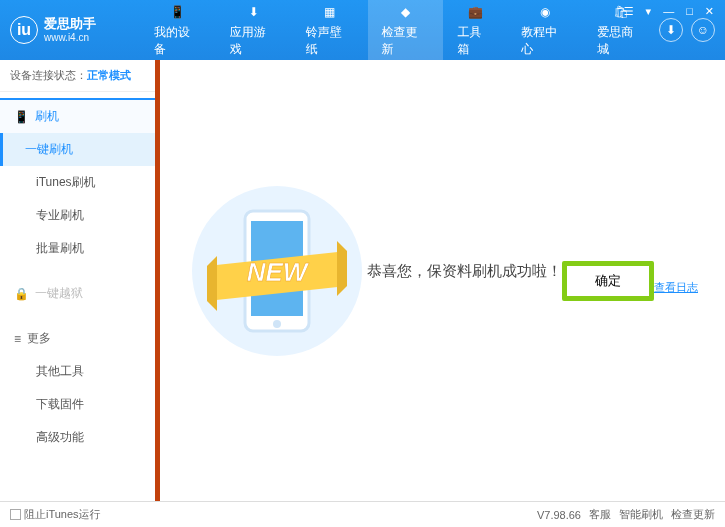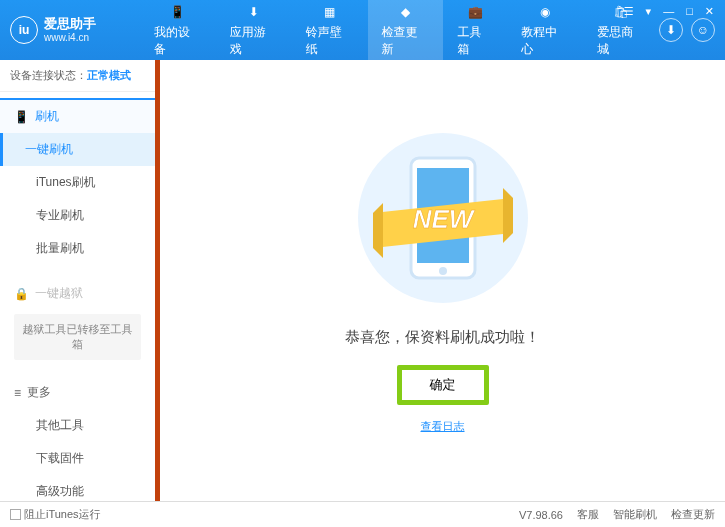--- a/index.html
+++ b/index.html
@@ -1,19 +1,19 @@
 <!DOCTYPE html>
 <html><head>
 <meta charset="utf-8">
 <style>
 *{margin:0;padding:0;box-sizing:border-box;font-family:"Microsoft YaHei",Arial,sans-serif}
 body{width:725px;height:527px;background:#fff;overflow:hidden;font-size:12px;color:#333}
 .header{background:#1e90ff;background:linear-gradient(to bottom,#2196f3,#1e88e5);height:60px;display:flex;align-items:center;padding:0 10px;color:#fff}
 .logo-area{display:flex;align-items:center;width:130px}
-.logo-icon{width:28px;height:28px;border:1.5px solid #fff;border-radius:50%;display:flex;align-items:center;justify-content:center;font-size:12px;font-weight:bold;margin-right:6px}
+.logo-icon{width:28px;height:28px;border:1.5px solid #fff;border-radius:50%;display:flex;align-items:center;justify-content:center;font-size:16px;font-weight:bold;margin-right:6px}
 .logo-text{display:flex;flex-direction:column;line-height:1.2}
 .logo-title{font-size:13px;font-weight:bold}
 .logo-sub{font-size:10px;opacity:.9}
 .top-nav{display:flex;flex:1}
 .nav-item{display:flex;flex-direction:column;align-items:center;padding:8px 14px;cursor:pointer;border-radius:3px;font-size:12px}
 .nav-item.active{background:rgba(255,255,255,.2)}
 .nav-icon{width:20px;height:18px;margin-bottom:3px;display:flex;align-items:center;justify-content:center}
 .header-right{display:flex;align-items:center;gap:8px}
 .win-controls{position:absolute;top:4px;right:8px;display:flex;gap:6px;color:#fff;font-size:11px}
 .win-btn{cursor:pointer;padding:1px 3px}
@@ -23,28 +23,28 @@
 .status-bar{padding:8px 10px;font-size:11px;color:#666;border-bottom:1px solid #eee}
 .status-val{color:#1e90ff;font-weight:bold}
 .menu-section{padding:6px 0}
 .menu-header{display:flex;align-items:center;padding:8px 14px;color:#666;font-size:12px;gap:6px}
 .menu-item{padding:8px 10px 8px 36px;cursor:pointer;font-size:12px;color:#555}
 .menu-item.active{background:#e3f2fd;color:#1e90ff;border-left:3px solid #1e90ff;padding-left:22px}
 .menu-note{background:#f5f5f5;margin:4px 14px;padding:8px;font-size:11px;color:#888;text-align:center;border-radius:2px}
 .locked{color:#bbb}
 .chk{display:flex;align-items:center;gap:3px}
 .chk-box{width:11px;height:11px;border:1px solid #aaa;display:inline-block}
-.main{flex:1;display:flex;flex-direction:column;align-items:center;justify-content:center;position:relative}
+.main{flex:1;display:flex;flex-direction:row;align-items:center;justify-content:center;position:relative}
 .phone-illus{position:relative;margin-bottom:20px}
 .success-msg{font-size:15px;color:#444;margin-bottom:18px}
 .ok-btn{border:5px solid #84cc16;background:#fff;padding:6px 28px;font-size:13px;cursor:pointer;border-radius:2px}
 .log-link{color:#1e90ff;text-decoration:underline;font-size:11px;cursor:pointer;margin-top:14px}
 .footer{height:26px;border-top:1px solid #ddd;display:flex;align-items:center;padding:0 10px;font-size:11px;color:#666;justify-content:space-between}
 .foot-left{display:flex;align-items:center;gap:5px}
-.foot-right{display:flex;align-items:center;gap:14px}
+.foot-right{display:flex;align-items:center;gap:8px}
 .menu-header.blue{color:#1e90ff;border-top:2px solid #1e90ff;background:#f8fbff}
 svg{display:block}
 </style>
 </head>
 <body>
 
 <div class="win-controls">
   <span class="win-btn">☰</span>
   <span class="win-btn">▾</span>
   <span class="win-btn">—</span>
@@ -109,21 +109,20 @@
       <div class="menu-item active">一键刷机</div>
       <div class="menu-item">iTunes刷机</div>
       <div class="menu-item">专业刷机</div>
       <div class="menu-item">批量刷机</div>
     </div>
     <div class="menu-section">
       <div class="menu-header locked">
           <span>🔒</span>
           <span>一键越狱</span>
         </div>
-      <div class="menu-note">越狱工具已转移至工具箱</div>
     </div>
     <div class="menu-section">
       <div class="menu-header">
           <span>≡</span>
           <span>更多</span>
         </div>
       <div class="menu-item">其他工具</div>
       <div class="menu-item">下载固件</div>
       <div class="menu-item">高级功能</div>
     </div>

